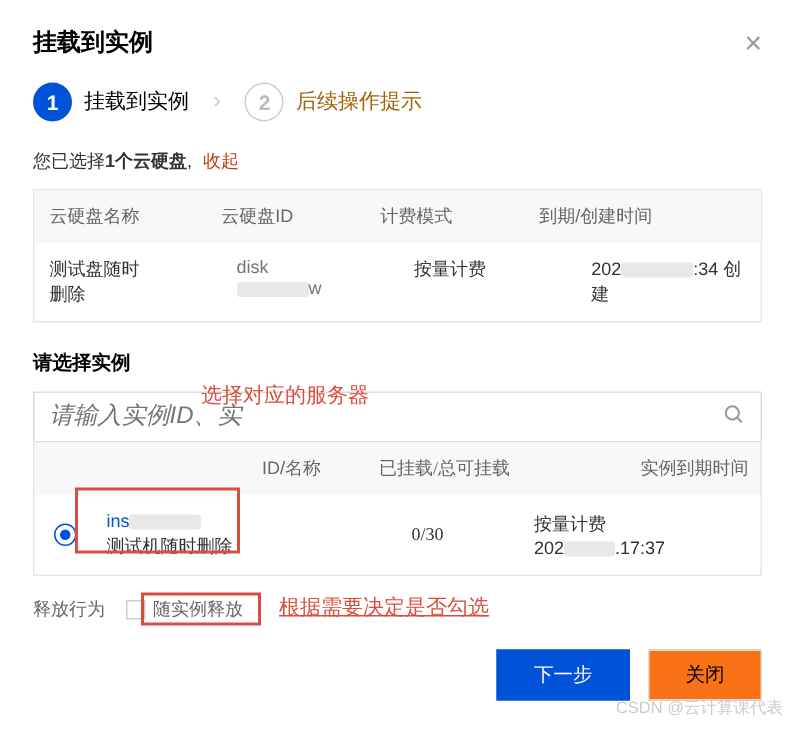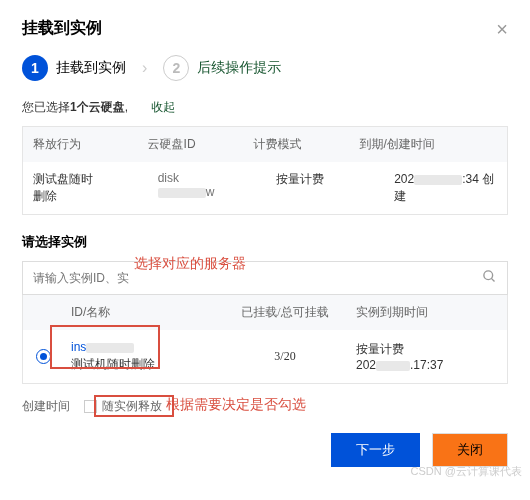--- a/index.html
+++ b/index.html
@@ -8,44 +8,44 @@
 .modal-header { display: flex; justify-content: space-between; align-items: center; margin-bottom: 16px; }
 .modal-title { font-size: 16px; font-weight: 600; color: #000; }
 .close-x { font-size: 20px; color: #999; cursor: pointer; line-height: 1; }
 
 .steps { display: flex; align-items: center; gap: 16px; margin: 10px 0 18px; }
 .step { display: flex; align-items: center; gap: 8px; }
 .step-circle { width: 26px; height: 26px; border-radius: 50%; display: flex; align-items: center; justify-content: center; font-size: 14px; font-weight: 600; }
 .step-active .step-circle { background: #0052d9; color: #fff; }
 .step-inactive .step-circle { border: 1.5px solid #ccc; color: #bbb; background: #fff; }
 .step-active .step-label { color: #000; font-weight: 500; font-size: 14px; }
-.step-inactive .step-label { color: #14532d; font-size: 14px; }
+.step-inactive .step-label { color: #a16207; font-size: 14px; }
 .chevron { color: #ccc; font-size: 16px; }
 
 .summary { font-size: 12px; color: #333; margin-bottom: 10px; }
 .summary b { font-weight: 600; }
-.collapse-link { color: #14532d; cursor: pointer; margin-left: 20px; }
+.collapse-link { color: #c2410c; cursor: pointer; margin-left: 4px; }
 
 .disk-table { border: 1px solid #e5e5e5; margin-bottom: 18px; font-size: 12px; }
 .disk-head, .disk-row { display: flex; }
 .disk-head { background: #f7f8fa; color: #666; }
 .disk-head > div, .disk-row > div { padding: 9px 10px; flex: 1; }
 .disk-head > div:nth-child(1), .disk-row > div:nth-child(1) { flex: 1.1; }
 .disk-head > div:nth-child(4), .disk-row > div:nth-child(4) { flex: 1.6; }
 .disk-row { color: #333; gap: 34px; }
 .link-blue { color: #737373; }
 
 .section-title { font-size: 13px; font-weight: 600; color: #000; margin-bottom: 10px; }
 
 .search-box { border: 1px solid #ddd; display: flex; align-items: center; padding: 0 10px; height: 34px; margin-bottom: 0; }
-.search-input { border: none; outline: none; flex: 1; font-size: 12px; color: #be185d; background: transparent; }
+.search-input { border: none; outline: none; flex: 1; font-size: 16px; color: #be185d; background: transparent; font-style: italic; }
 .search-icon { color: #999; font-size: 15px; }
 
 .inst-head { display: flex; background: #f7f8fa; color: #666; font-size: 12px; border-left: 1px solid #e5e5e5; border-right: 1px solid #e5e5e5; }
-.inst-head > div { padding: 9px 8px; }
+.inst-head > div { padding: 9px 8px; text-align: right; }
 .col-radio { width: 40px; flex: none; }
 .col-id { flex: 1.3; }
 .col-mount { flex: 1; text-align: center; font-family: Liberation Serif, serif; }
 .col-expire { flex: 1.3; }
 
 .inst-row { display: flex; align-items: center; border: 1px solid #e5e5e5; border-top: none; font-size: 12px; padding: 4px 0; }
 .inst-row > div { padding: 6px 8px; }
 .radio-outer { width: 15px; height: 15px; border: 1.5px solid #0052d9; border-radius: 50%; display: flex; align-items: center; justify-content: center; margin: 0 auto; }
 .radio-inner { width: 7px; height: 7px; background: #0052d9; border-radius: 50%; }
 .inst-id { color: #0052d9; }
@@ -86,21 +86,21 @@
     </div>
   </div>
 
   <div class="summary">
     <span>您已选择</span><b>1个云硬盘</b>,
     <span class="collapse-link">收起</span>
   </div>
 
   <div class="disk-table">
     <div class="disk-head">
-      <div>释放行为</div>
+      <div>云硬盘名称</div>
       <div>云硬盘ID</div>
       <div>计费模式</div>
       <div>到期/创建时间</div>
     </div>
     <div class="disk-row">
       <div>测试盘随时删除</div>
       <div class="link-blue"><span>disk</span><span class="smudge"></span>w</div>
       <div>按量计费</div>
       <div><span>202</span><span class="smudge"></span><span>:34 创建</span></div>
     </div>
@@ -130,38 +130,38 @@
     <div class="inst-row">
       <div class="col-radio">
         <div class="radio-outer">
             <div class="radio-inner"></div>
           </div>
       </div>
       <div class="col-id">
         <div class="inst-id"><span>ins</span><span class="smudge"></span></div>
         <div class="inst-name">测试机随时删除</div>
       </div>
-      <div class="col-mount">3/20</div>
+      <div class="col-mount">0/30</div>
       <div class="col-expire">
         <div>按量计费</div>
         <div><span>202</span><span class="smudge" style="width:34px"></span><span>.17:37</span></div>
       </div>
     </div>
 
     <div class="anno-red" style="top:-6px; left:112px;">选择对应的服务器</div>
     <div class="anno-box" style="top:64px; left:28px; width:110px; height:44px;"></div>
   </div>
 
   <div class="release-row" style="position:relative;">
-    <span>创建时间</span>
+    <span>释放行为</span>
     <label>
       <span class="checkbox"></span><span>随实例释放</span>
     </label>
     <div class="anno-box" style="top:-3px; left:72px; width:80px; height:22px;"></div>
-    <div class="anno-red" style="top:-2px; left:144px;">根据需要决定是否勾选</div>
+    <div class="anno-red" style="top:-2px; left:164px;text-decoration:underline;">根据需要决定是否勾选</div>
   </div>
 
   <div class="footer">
     <button class="btn btn-primary">下一步</button>
     <button class="btn">关闭</button>
   </div>
 
   <div class="watermark">CSDN @云计算课代表</div>
 </div>
 

